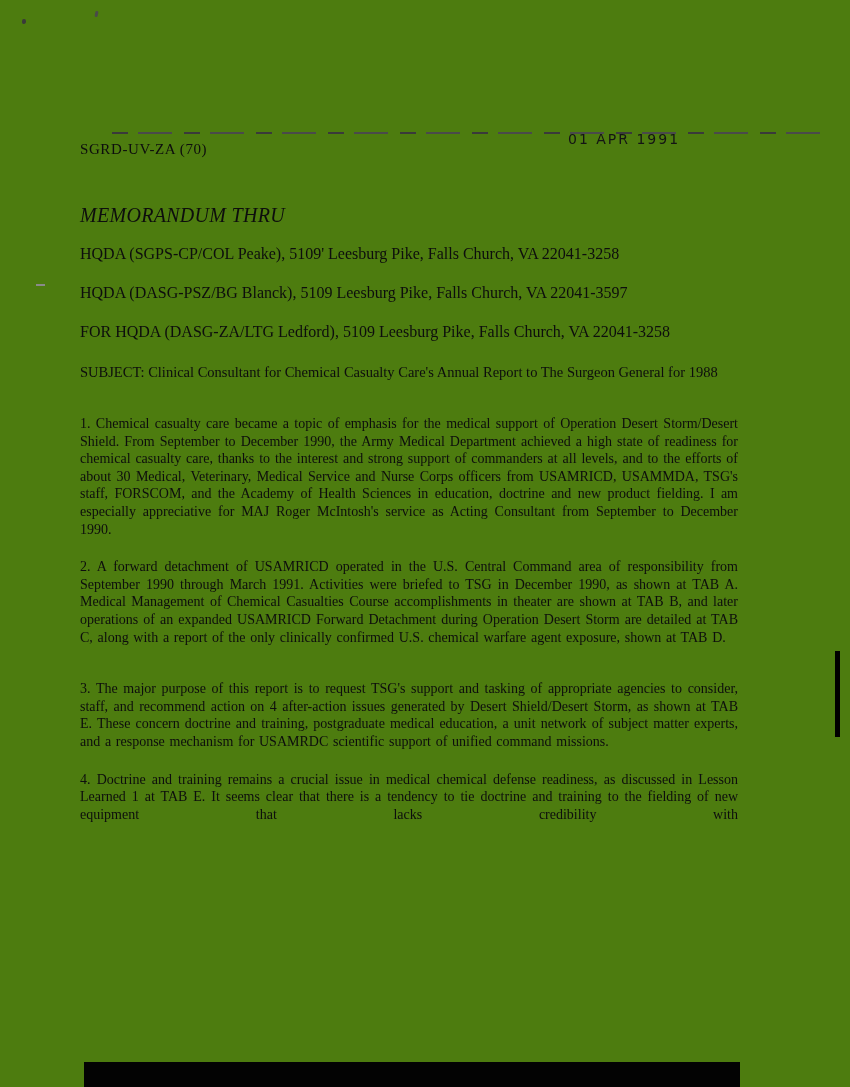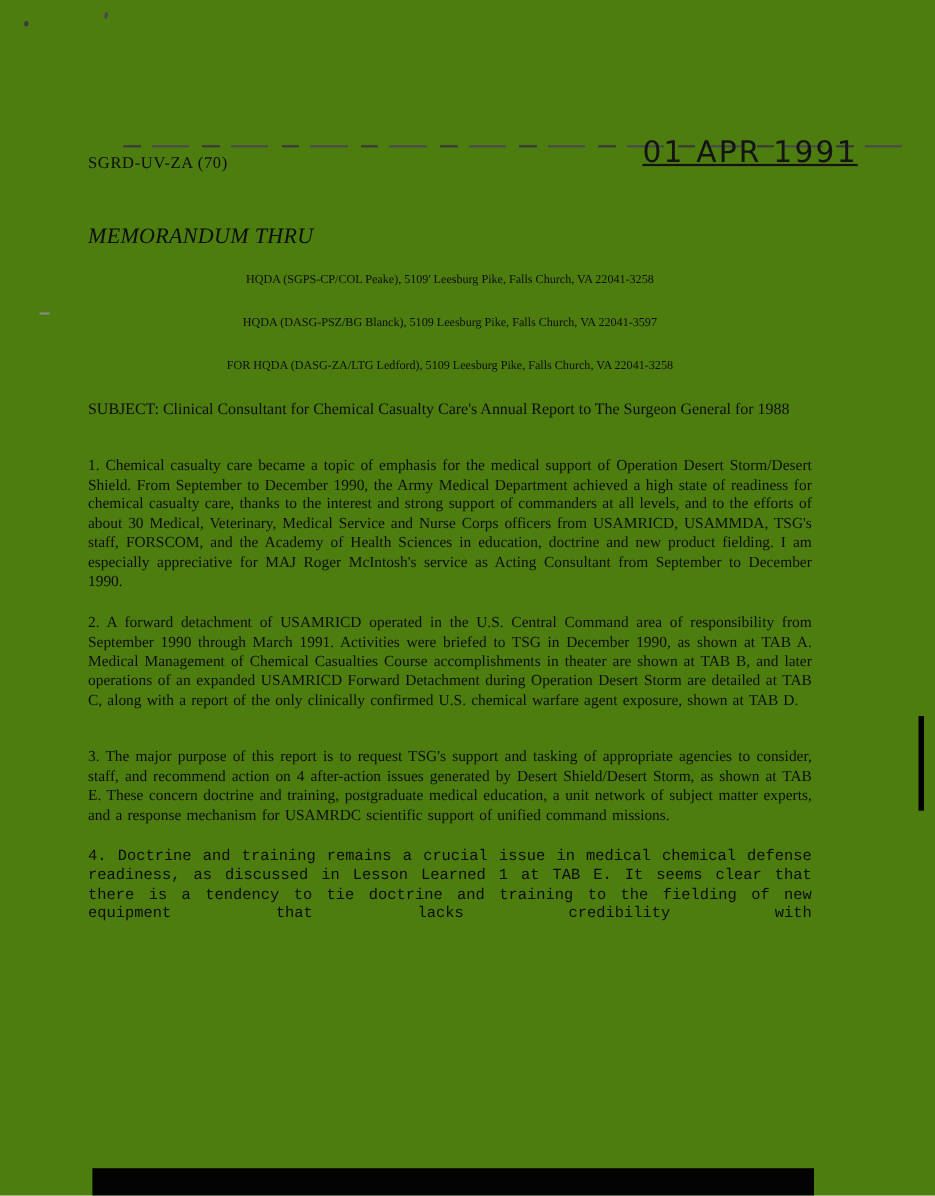--- a/index.html
+++ b/index.html
@@ -31,35 +31,34 @@
   .content {
     position: absolute;
     left: 80px; top: 140px;
     width: 658px;
   }
 
   .header-row { position: relative; font-size: 15px; line-height: 18px; }
   .office-symbol { letter-spacing: 0.6px; }
   .date-stamp {
     position: absolute;
-    left: 504px; top: -10px;
+    left: 488px; top: -10px;
     font-family: "DejaVu Sans", sans-serif;
-    font-size: 27px;
+    font-size: 14px;
     letter-spacing: 2px;
     color: #141414;
     white-space: nowrap;
-    text-decoration: underline;
   }
 
   .memo-type { margin: 48px 0 0 0; font-size: 20px; line-height: 18px; letter-spacing: 0.3px; font-style: italic; }
-  .addr { margin: 21px 0 0 0; font-size: 11px; line-height: 18px; white-space: nowrap; text-align: center; }
+  .addr { margin: 21px 0 0 0; font-size: 16px; line-height: 18px; white-space: nowrap; }
   .subject { margin: 22px 0 0 0; font-size: 14.5px; line-height: 18px; text-align: justify; }
   .para { margin: 20px 0 0 0; font-size: 14px; line-height: 17.6px; text-align: justify; word-spacing: 1.2px; }
   .para.gap-lg { margin-top: 34px; }
-  .para.last-justify { text-align-last: justify; font-family: Liberation Mono, monospace; }
+  .para.last-justify { text-align-last: justify; }
 </style>
 </head>
 <body>
 
 <div class="page">
 
   <div class="speck-1"></div>
   <div class="speck-2"></div>
   <div class="speck-3"></div>
   <div class="dashed-line"></div>

